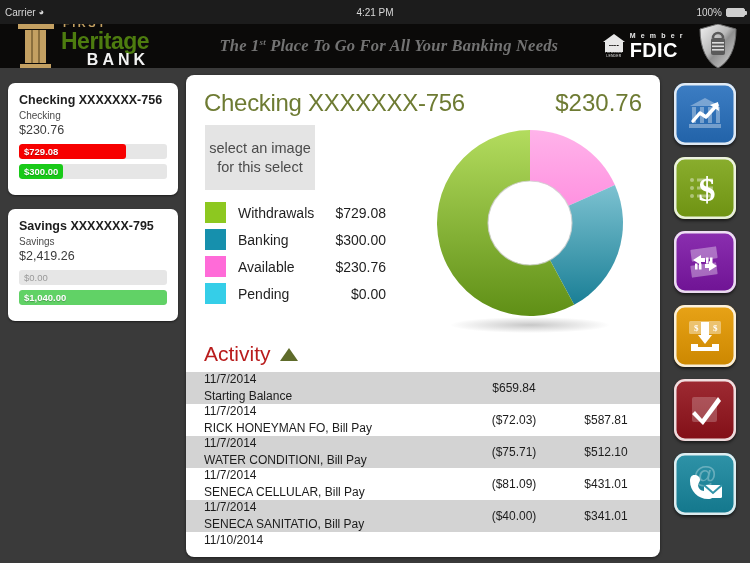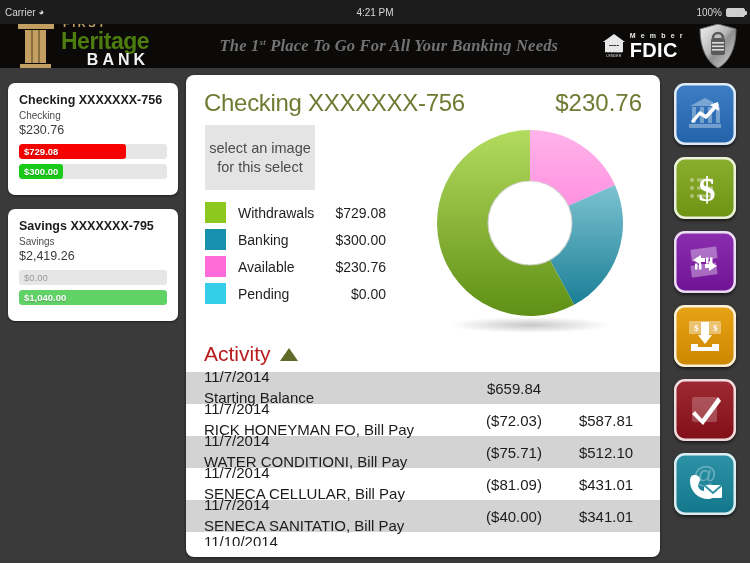--- a/index.html
+++ b/index.html
@@ -194,21 +194,21 @@
     padding:0 18px 6px 18px;
   }
   #activity-title { font-size:21px; color:#b91c1c; }
   .tri-up {
     width:0;height:0;border-left:9px solid transparent;
     border-right:9px solid transparent;border-bottom:13px solid #5e6b2a;
   }
   #activity-list { }
   .act-row {
     display:flex; align-items:center; height:32px;
-    padding:0 8px 0 18px; font-size:15px; color:#1c1c1c;
+    padding:0 8px 0 18px; font-size:12px; color:#1c1c1c;
   }
   .act-row.alt { background:#d3d3d3; }
   .act-when { flex:1; line-height:1.38; }
   .act-date { display:block; }
   .act-desc { display:block; }
   .act-amt { width:92px; text-align:center; }
   .act-bal { width:92px; text-align:center; }
   .act-row.clipped { height:14px; align-items:flex-start; overflow:hidden; }
 
   

